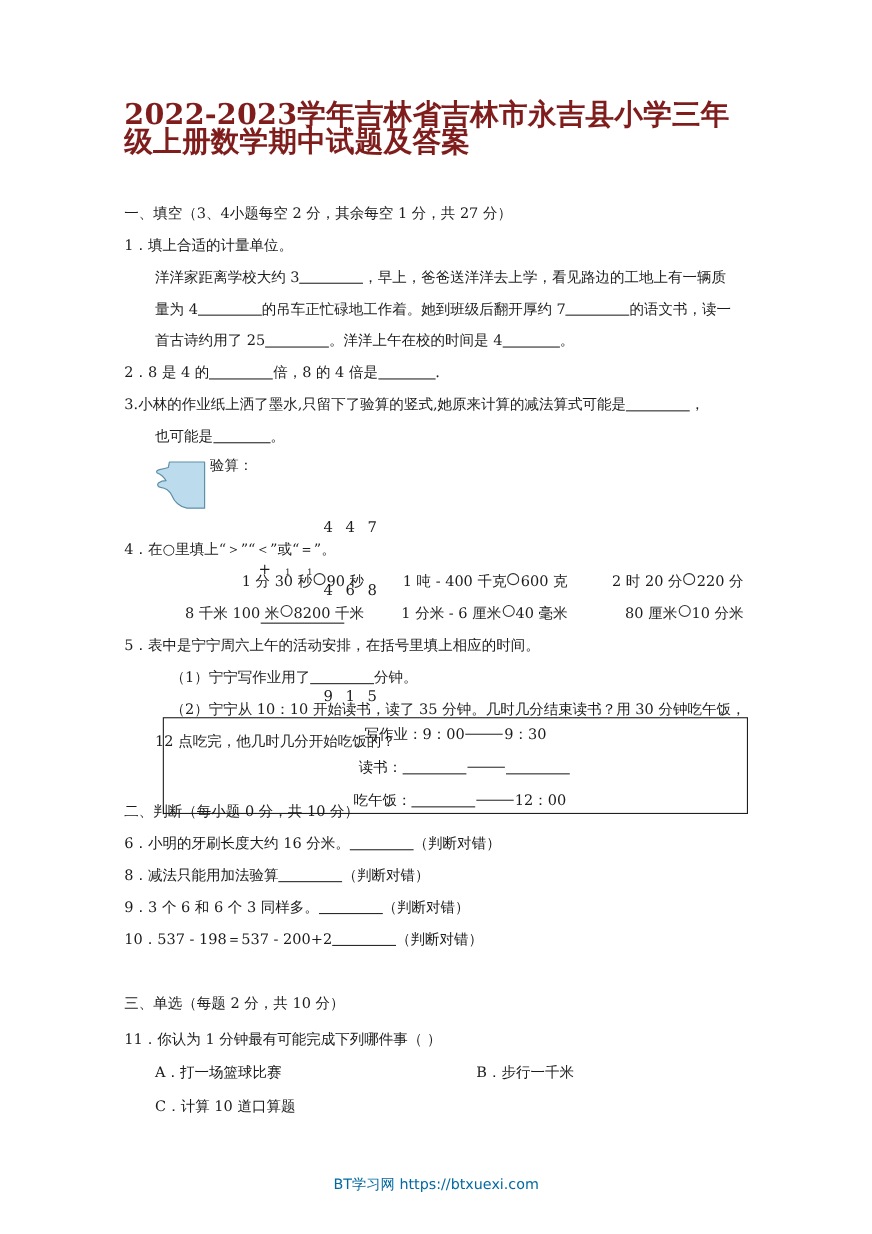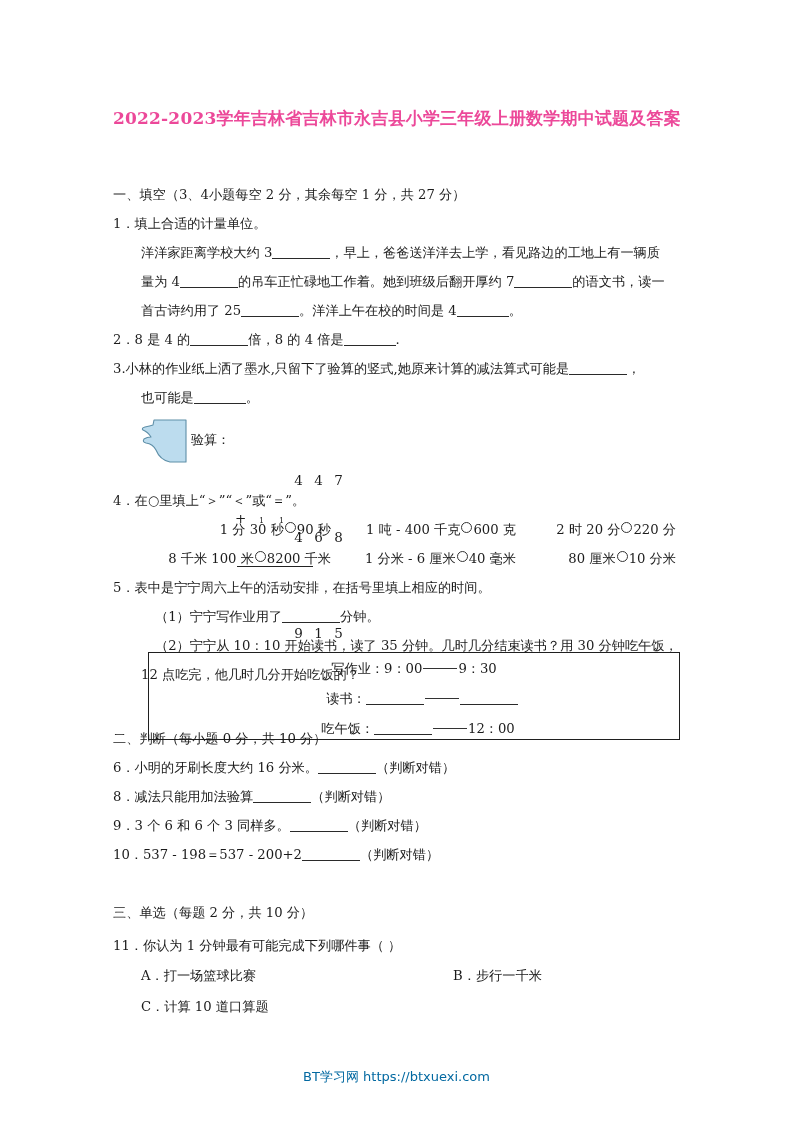--- a/index.html
+++ b/index.html
@@ -20,25 +20,25 @@
     left: 0; top: 0;
     width: 793px;
     height: 1122px;
     background: #fff;
   }
   .doc-title {
     position: absolute;
     left: 113px;
     top: 93px;
     width: 575px;
-    font-size: 17px;
+    font-size: 26px;
     font-weight: bold;
-    line-height: 50px;
+    line-height: 24px;
     letter-spacing: 0.2px;
-    color: #ec4899;
+    color: #7f1d1d;
   }
   .body-area {
     position: absolute;
     left: 113px;
     top: 180px;
     width: 580px;
     font-size: 13.2px;
     line-height: 29px;
     color: #1c1c1c;
   }
@@ -87,21 +87,21 @@
     position: absolute;
     left: 78px;
     top: 0px;
     font-size: 13px;
     line-height: 19px;
     white-space: pre;
   }
   .calc-label {
     position: absolute;
     left: 0px;
-    top: 16px;
+    top: 0px;
     font-size: 13px;
   }
   .calc-rows {
     position: absolute;
     left: 46px;
     top: 0px;
     font-family: "DejaVu Serif", "Liberation Serif", serif;
   }
   .crow {
     height: 19px;
@@ -165,21 +165,21 @@
     left: 0;
     top: 1068px;
     width: 793px;
     text-align: center;
     font-size: 13px;
     color: #0369a1;
     font-family: "DejaVu Sans", "Liberation Sans", sans-serif;
   }
   .sec2 { position: absolute; left: 113px; top: 724px; width: 600px; font-size: 13.2px; }
   .sec3 { position: absolute; left: 113px; top: 898px; width: 600px; font-size: 13.2px; }
-  .opt-row { display: flex; padding-left: 28px; line-height: 31px; gap: 20px; }
+  .opt-row { display: flex; padding-left: 28px; line-height: 31px; }
   .opt-a { width: 292px; }
 </style>
 </head>
 <body>
 
 <div class="page">
 
   <div class="doc-title">2022-2023学年吉林省吉林市永吉县小学三年级上册数学期中试题及答案</div>
 
   <div class="body-area">

